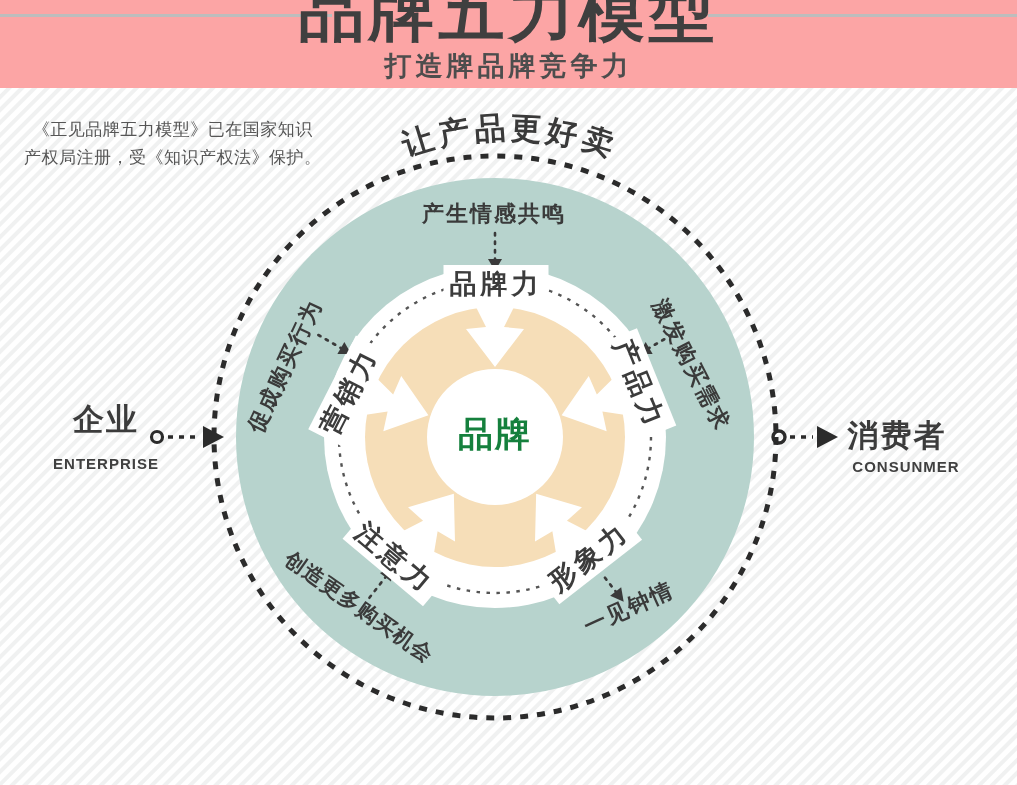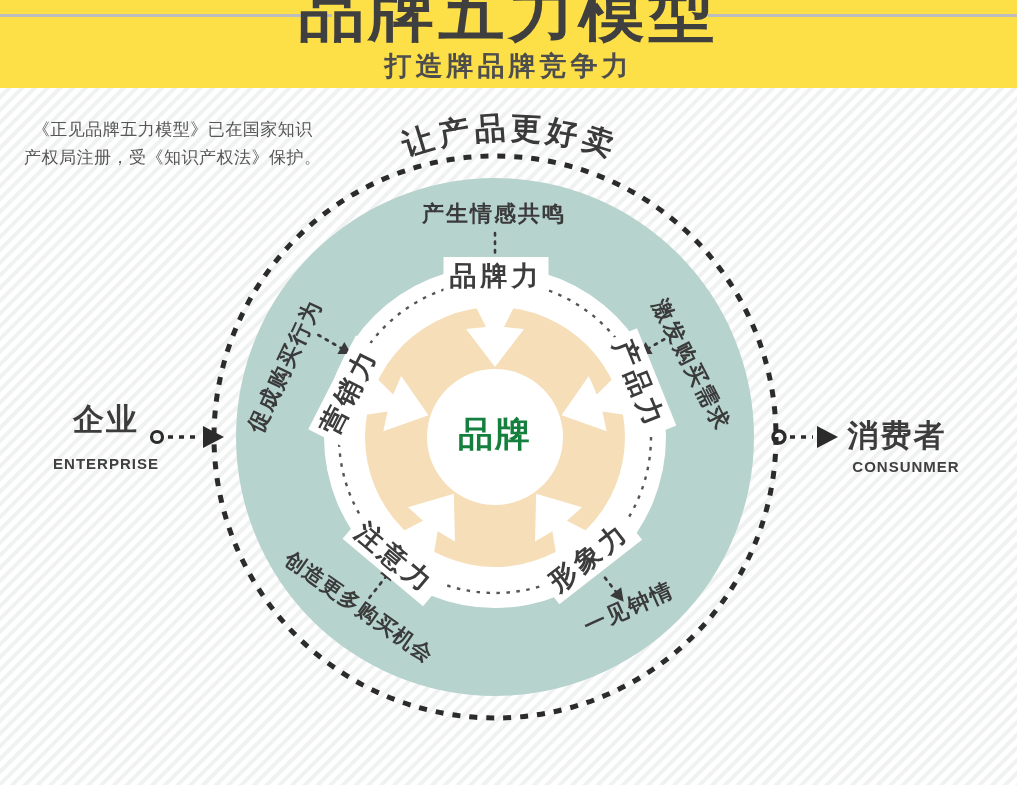--- a/index.html
+++ b/index.html
@@ -1,21 +1,21 @@
 <!DOCTYPE html>
 <html><head>
 <meta charset="utf-8">
 <style>
   html,body{margin:0;padding:0;background:#fff;}
   .page{
     position:relative;width:1017px;height:785px;overflow:hidden;
     background:#ffffff;font-family:"Liberation Sans",sans-serif;color:#3d3d3d;
   }
   
-  .header{position:absolute;top:0;left:0;width:1017px;height:88px;background:#fde047;overflow:hidden;z-index:5;}
+  .header{position:absolute;top:0;left:0;width:1017px;height:88px;background:#fca5a5;overflow:hidden;z-index:5;}
   .hline{position:absolute;top:14px;height:3px;background:#bdbdbd;}
   .hline.left{left:0;width:332px;}
   .hline.right{left:708px;width:309px;}
   .main-title{
     position:absolute;top:-22px;left:0;width:100%;margin:0;text-align:center;
     font-size:66px;line-height:1;font-weight:bold;color:#3f3f3f;letter-spacing:4px;
   }
   .subtitle{
     position:absolute;top:48px;left:0;width:100%;text-align:center;
     font-size:27px;font-weight:600;color:#4d4d4d;letter-spacing:4px;
@@ -27,21 +27,21 @@
   }
   
   .note{position:absolute;left:24px;top:116px;font-size:17px;line-height:1.65;color:#565656;letter-spacing:0.5px;z-index:4;text-align:center;}
   
   .diagram-svg{position:absolute;top:0;left:0;z-index:1;}
   
   .lbl{position:absolute;white-space:nowrap;z-index:3;}
   .force{font-size:27px;font-weight:600;color:#3c3c3c;letter-spacing:4px;background:#ffffff;padding:1px 6px;}
   .outcome{font-size:22px;font-weight:600;color:#3a3a3a;letter-spacing:2px;}
   
-  .l-force-top{left:496px;top:276px;transform:translate(-50%,-50%);}
+  .l-force-top{left:496px;top:284px;transform:translate(-50%,-50%);}
   .l-force-right{left:639px;top:384px;transform:translate(-50%,-50%) rotate(68deg);}
   .l-force-bright{left:589px;top:557px;transform:translate(-50%,-50%) rotate(-38deg);}
   .l-force-bleft{left:395px;top:558px;transform:translate(-50%,-50%) rotate(40deg);}
   .l-force-left{left:349px;top:391px;transform:translate(-50%,-50%) rotate(-63deg);}
   .l-out-top{left:494px;top:214px;transform:translate(-50%,-50%);}
   .l-out-right{left:691px;top:365px;transform:translate(-50%,-50%) rotate(63deg);}
   .l-out-bright{left:629px;top:608px;transform:translate(-50%,-50%) rotate(-24deg);font-size:22px;}
   .l-out-bleft{left:359px;top:607px;transform:translate(-50%,-50%) rotate(35deg);font-size:21px;letter-spacing:1px;}
   .l-out-left{left:285px;top:366px;transform:translate(-50%,-50%) rotate(-65deg);}
   

